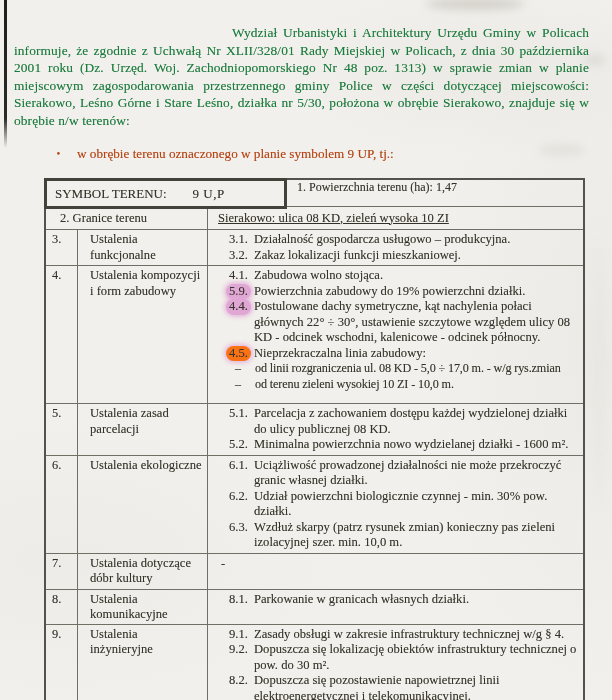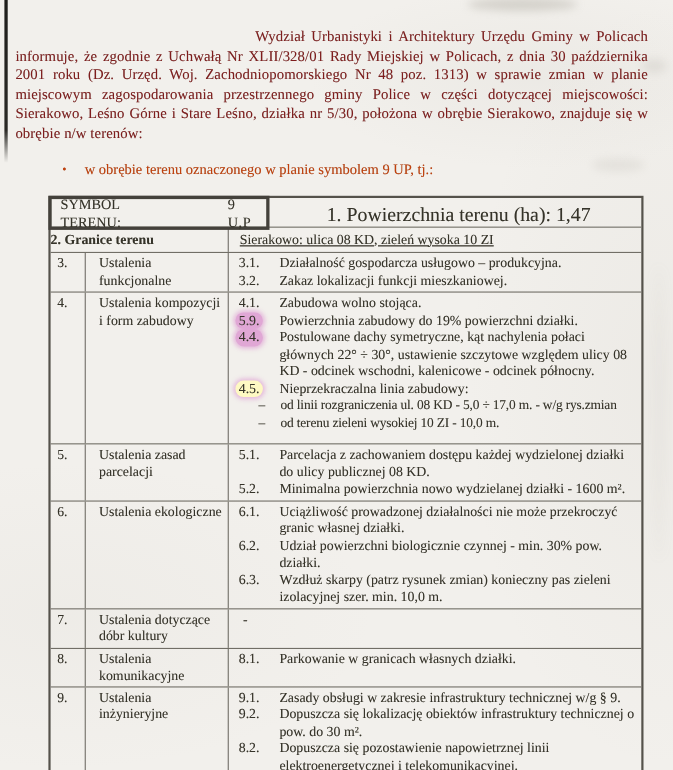--- a/index.html
+++ b/index.html
@@ -29,68 +29,68 @@
   .smudge { position: absolute; background: #a7a399; filter: blur(4px); border-radius: 50%; }
   .sm1 { left: 425px; top: -2px; width: 100px; height: 12px; opacity: .38; }
   .sm2 { left: 584px; top: 54px; width: 22px; height: 12px; opacity: .20; }
   .sm3 { left: 538px; top: 144px; width: 48px; height: 12px; opacity: .16; }
   .sm4 { left: 594px; top: 240px; width: 10px; height: 270px; opacity: .07; filter: blur(6px); }
 
   .intro {
     position: absolute; left: 14px; top: 24px; width: 575px;
     font-size: 13.4px; line-height: 17.6px;
     text-align: justify; text-indent: 218px;
-    color: #7f1d1d;
+    color: #15803d;
     letter-spacing: 0.1px;
   }
   .bullet-row {
     position: absolute; left: 40px; top: 146px;
     font-size: 13.2px; color: #c2410c;
   }
   .bullet-row .marker { display: inline-block; width: 37px; text-align: center; font-size: 11px; vertical-align: 1px; }
 
   .plan-table {
     position: absolute; left: 44px; top: 178px; width: 541px;
     border: 2px solid #55524b;
     font-size: 12.6px; color: #353329;
   }
   .row1 { position: relative; height: 27px; border-bottom: 1px solid #716e66; }
   .symbol-box {
-    position: absolute; left: -2px; top: -2px; width: 201px; height: 31px;
+    position: absolute; left: -2px; top: -2px; width: 243px; height: 31px;
     border: 3px solid #44413b;
     display: flex; align-items: center;
     padding: 0 8px; z-index: 2;
     font-size: 13px;
   }
-  .symbol-box .sym-val { margin-left: 58px; letter-spacing: 0.5px; }
+  .symbol-box .sym-val { margin-left: 26px; letter-spacing: 0.5px; }
   .area-cell {
     position: absolute; left: 241px; right: 0; top: 0; bottom: 0;
-    display: flex; align-items: flex-end; padding-left: 10px;
-    font-size: 18px;
+    display: flex; align-items: flex-start; padding-left: 10px;
+    font-size: 12px;
   }
   .row2 { display: flex; height: 23px; border-bottom: 1px solid #716e66; }
   .granice-label {
     width: 162px; border-right: 1px solid #716e66;
-    display: flex; align-items: center; padding-left: 0; font-weight: bold;
+    display: flex; align-items: center; padding-left: 14px;
   }
   .granice-value { flex: 1; display: flex; align-items: center; padding-left: 10px; text-decoration: underline; }
 
   .trow { display: flex; border-bottom: 1px solid #716e66; }
   .trow:last-child { border-bottom: none; }
   .cnum {
     width: 32px; border-right: 1px solid #716e66;
     padding: 2px 0 0 6px; font-size: 12.4px;
   }
   .clabel {
     width: 130px; border-right: 1px solid #716e66;
     padding: 2px 5px 0 12px; line-height: 15.6px;
   }
   .ccontent { flex: 1; padding: 2px 4px 2px 9px; line-height: 15.5px; }
   .item { position: relative; padding-left: 37px; }
-  .item .ino { position: absolute; left: 0; top: 0; text-align: right; }
+  .item .ino { position: absolute; left: 12px; top: 0; text-align: right; }
   .item.noindent { padding-left: 4px; }
   .ino.hl {
     border-radius: 8px; padding: 0 3px; margin-left: -3px;
     box-shadow: 0 0 4px 2px rgba(224,167,213,0.75);
   }
   .sub { position: relative; padding-left: 38px; font-size: 12.2px; white-space: nowrap; letter-spacing: -0.15px; }
   .sub .dash { position: absolute; left: 18px; }
 </style>
 </head>
 <body>
@@ -130,21 +130,21 @@
           <div class="item"><span class="ino">3.2.</span><span>Zakaz lokalizacji funkcji mieszkaniowej.</span></div>
         </div>
       </div>
       <div class="trow" style="min-height: 138px;">
         <div class="cnum">4.</div>
         <div class="clabel">Ustalenia kompozycji i form zabudowy</div>
         <div class="ccontent">
           <div class="item"><span class="ino">4.1.</span><span>Zabudowa wolno stojąca.</span></div>
           <div class="item"><span class="ino hl" style="background-color: rgb(224, 167, 213);">5.9.</span><span>Powierzchnia zabudowy do 19% powierzchni działki.</span></div>
           <div class="item"><span class="ino hl" style="background-color: rgb(224, 167, 213);">4.4.</span><span>Postulowane dachy symetryczne, kąt nachylenia połaci głównych 22° ÷ 30°, ustawienie szczytowe względem ulicy 08 KD - odcinek wschodni, kalenicowe - odcinek północny.</span></div>
-          <div class="item"><span class="ino hl" style="background-color: #fef9c3;">4.5.</span><span>Nieprzekraczalna linia zabudowy:</span></div>
+          <div class="item"><span class="ino hl" style="background-color: #f97316;">4.5.</span><span>Nieprzekraczalna linia zabudowy:</span></div>
           <div class="sub"><span class="dash">–</span><span>od linii rozgraniczenia ul. 08 KD - 5,0 ÷ 17,0 m. - w/g rys.zmian</span></div>
           <div class="sub"><span class="dash">–</span><span>od terenu zieleni wysokiej 10 ZI - 10,0 m.</span></div>
         </div>
       </div>
       <div class="trow" style="min-height: 48px;">
         <div class="cnum">5.</div>
         <div class="clabel">Ustalenia zasad parcelacji</div>
         <div class="ccontent">
           <div class="item"><span class="ino">5.1.</span><span>Parcelacja z zachowaniem dostępu każdej wydzielonej działki do ulicy publicznej 08 KD.</span></div>
           <div class="item"><span class="ino">5.2.</span><span>Minimalna powierzchnia nowo wydzielanej działki - 1600 m².</span></div>
@@ -170,19 +170,19 @@
         <div class="cnum">8.</div>
         <div class="clabel">Ustalenia komunikacyjne</div>
         <div class="ccontent">
           <div class="item"><span class="ino">8.1.</span><span>Parkowanie w granicach własnych działki.</span></div>
         </div>
       </div>
       <div class="trow" style="min-height: 78px;">
         <div class="cnum">9.</div>
         <div class="clabel">Ustalenia inżynieryjne</div>
         <div class="ccontent">
-          <div class="item"><span class="ino">9.1.</span><span>Zasady obsługi w zakresie infrastruktury technicznej w/g § 9.</span></div>
+          <div class="item"><span class="ino">9.1.</span><span>Zasady obsługi w zakresie infrastruktury technicznej w/g § 4.</span></div>
           <div class="item"><span class="ino">9.2.</span><span>Dopuszcza się lokalizację obiektów infrastruktury technicznej o pow. do 30 m².</span></div>
           <div class="item"><span class="ino">8.2.</span><span>Dopuszcza się pozostawienie napowietrznej linii elektroenergetycznej i telekomunikacyjnej.</span></div>
         </div>
       </div>
     </div>
 </div>
 
 </body></html>

